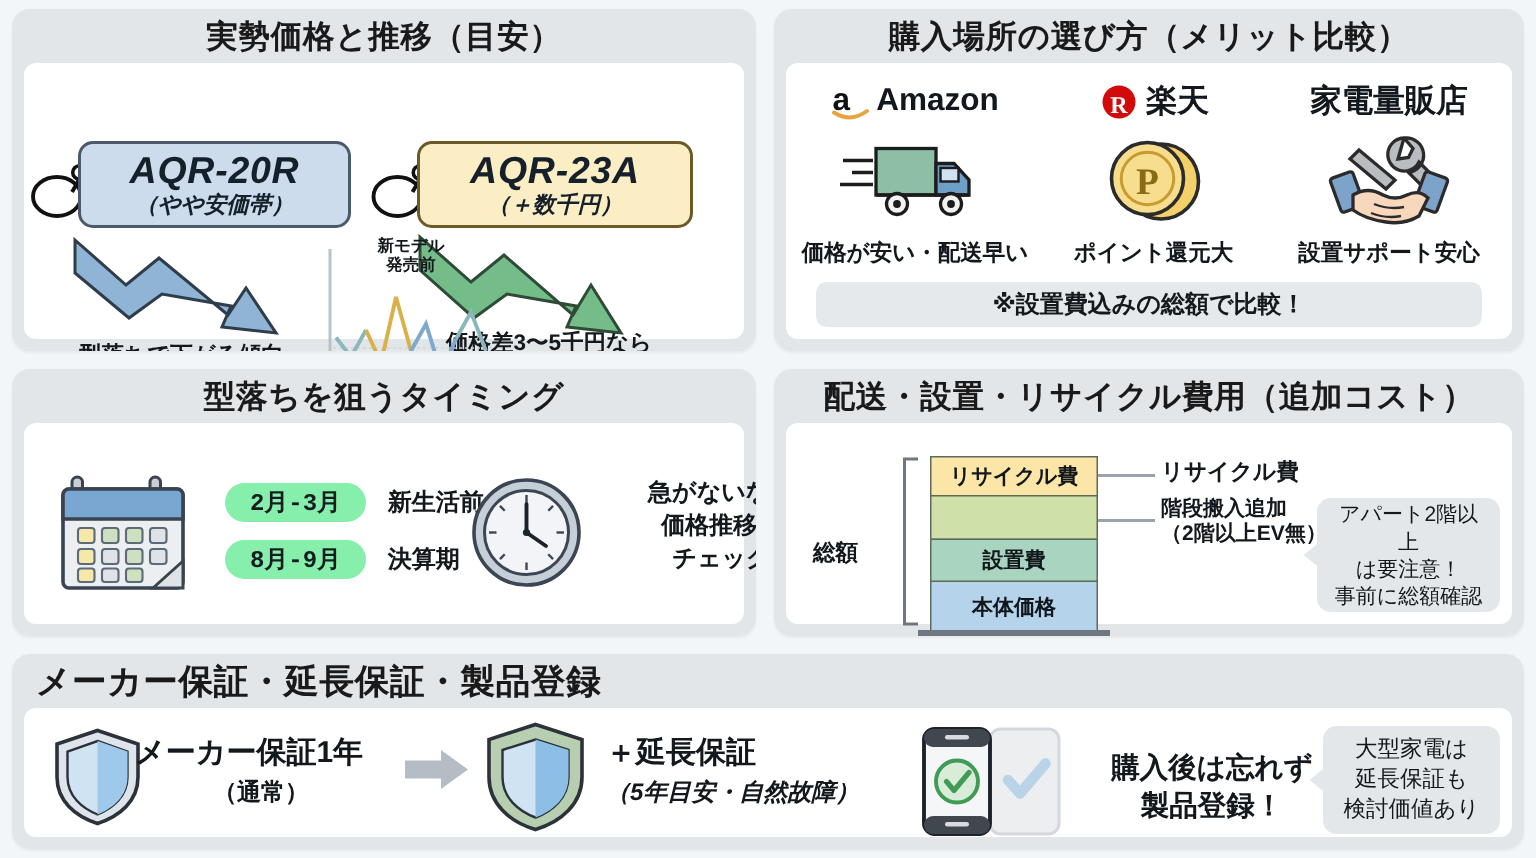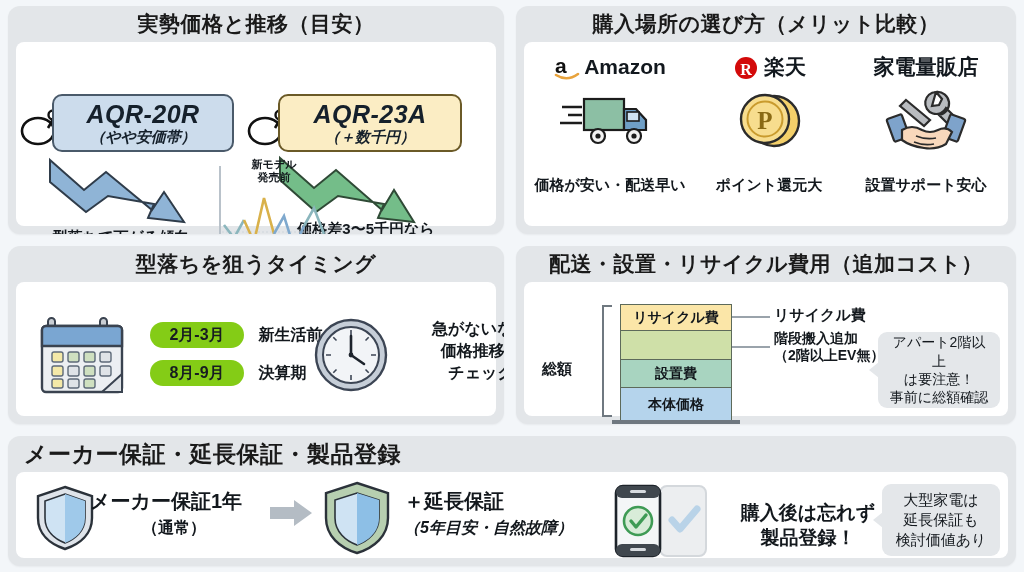--- a/index.html
+++ b/index.html
@@ -65,36 +65,36 @@
     text-align: center; line-height: 1.2; white-space: pre-line;
   }
 
   
   #minichart { left: 196px; top: 120px; width: 122px; height: 108px; }
   .mc-lab { position:absolute; font-size:11px; font-weight:bold; color:#13181d; text-align:center; line-height:1.15; white-space: pre-line;}
 
   
   .store-col { position: absolute; top: 8px; width: 160px; text-align: center; }
   .store-name { font-size: 21px; font-weight: bold; color: #12181e; display:flex; align-items:center; justify-content:center; gap:4px; height: 34px;}
-  .store-benefit { font-size: 15px; font-weight: bold; color: #13181d; margin-top: 20px; white-space: nowrap;}
+  .store-benefit { font-size: 15px; font-weight: bold; color: #13181d; margin-top: 3px; white-space: nowrap;}
   .store-icon { height: 72px; display:flex; align-items:center; justify-content:center; }
 
   .note-bar {
     position: absolute; left: 20px; right: 20px; bottom: 8px; height: 30px;
     background: #e6e9ec; border-radius: 7px;
     display: flex; align-items: center; justify-content: center;
     font-size: 16px; font-weight: bold; color: #14191e;
   }
 
   
   .pill {
     display: inline-flex; align-items:center; justify-content:center;
-    background: #84cc16; border-radius: 13px;
+    background: #86efac; border-radius: 13px;
     height: 26px; min-width: 94px; padding: 0 8px;
-    font-size: 16px; font-weight: bold; color: #171c21;
+    font-size: 16px; font-weight: bold; color: #171c21; font-family: Liberation Mono, monospace;
   }
   .pill-label { font-size: 16px; font-weight: bold; color: #13181d; margin-left: 10px; }
 
   
   .stack-seg {
     position: absolute; left: 0; width: 112px;
     border: 1.5px solid #5d6a5a;
     display: flex; align-items: center; justify-content: center;
     font-size: 14px; font-weight: bold; color: #12171c;
   }
@@ -237,20 +237,21 @@
             <rect x="12" y="28" width="16" height="24" rx="2" transform="rotate(-20 20 40)" fill="#7ea3cb" stroke="#2b2b2b" stroke-width="2.2"></rect>
             <rect x="68" y="28" width="16" height="24" rx="2" transform="rotate(20 76 40)" fill="#7ea3cb" stroke="#2b2b2b" stroke-width="2.2"></rect>
             <path d="M24 42 q10 -6 20 0 q8 4 16 0 q8 -4 14 2 l-6 12 q-10 6 -22 4 q-14 -2 -22 -8 Z" fill="#f8d8bc" stroke="#2b2b2b" stroke-width="2.2"></path>
             <path d="M38 48 q10 4 20 2" fill="none" stroke="#2b2b2b" stroke-width="1.6"></path>
             <path d="M36 54 q10 4 20 2" fill="none" stroke="#2b2b2b" stroke-width="1.6"></path>
           </svg>
         </div>
         <div class="store-benefit">設置サポート安心</div>
       </div>
 
+      <div class="note-bar">※設置費込みの総額で比較！</div>
     </div>
   </section>
 
   <section class="panel" id="p-timing">
     <div class="panel-title">型落ちを狙うタイミング</div>
     <div class="panel-body">
 
       <svg class="abs" style="left:22px;top:24px;" width="96" height="96" viewBox="0 0 96 96">
         <rect x="10" y="12" width="7" height="16" rx="3.5" fill="#c9ced4" stroke="#3a4350" stroke-width="2"></rect>
         <rect x="62" y="12" width="7" height="16" rx="3.5" fill="#c9ced4" stroke="#3a4350" stroke-width="2"></rect>

